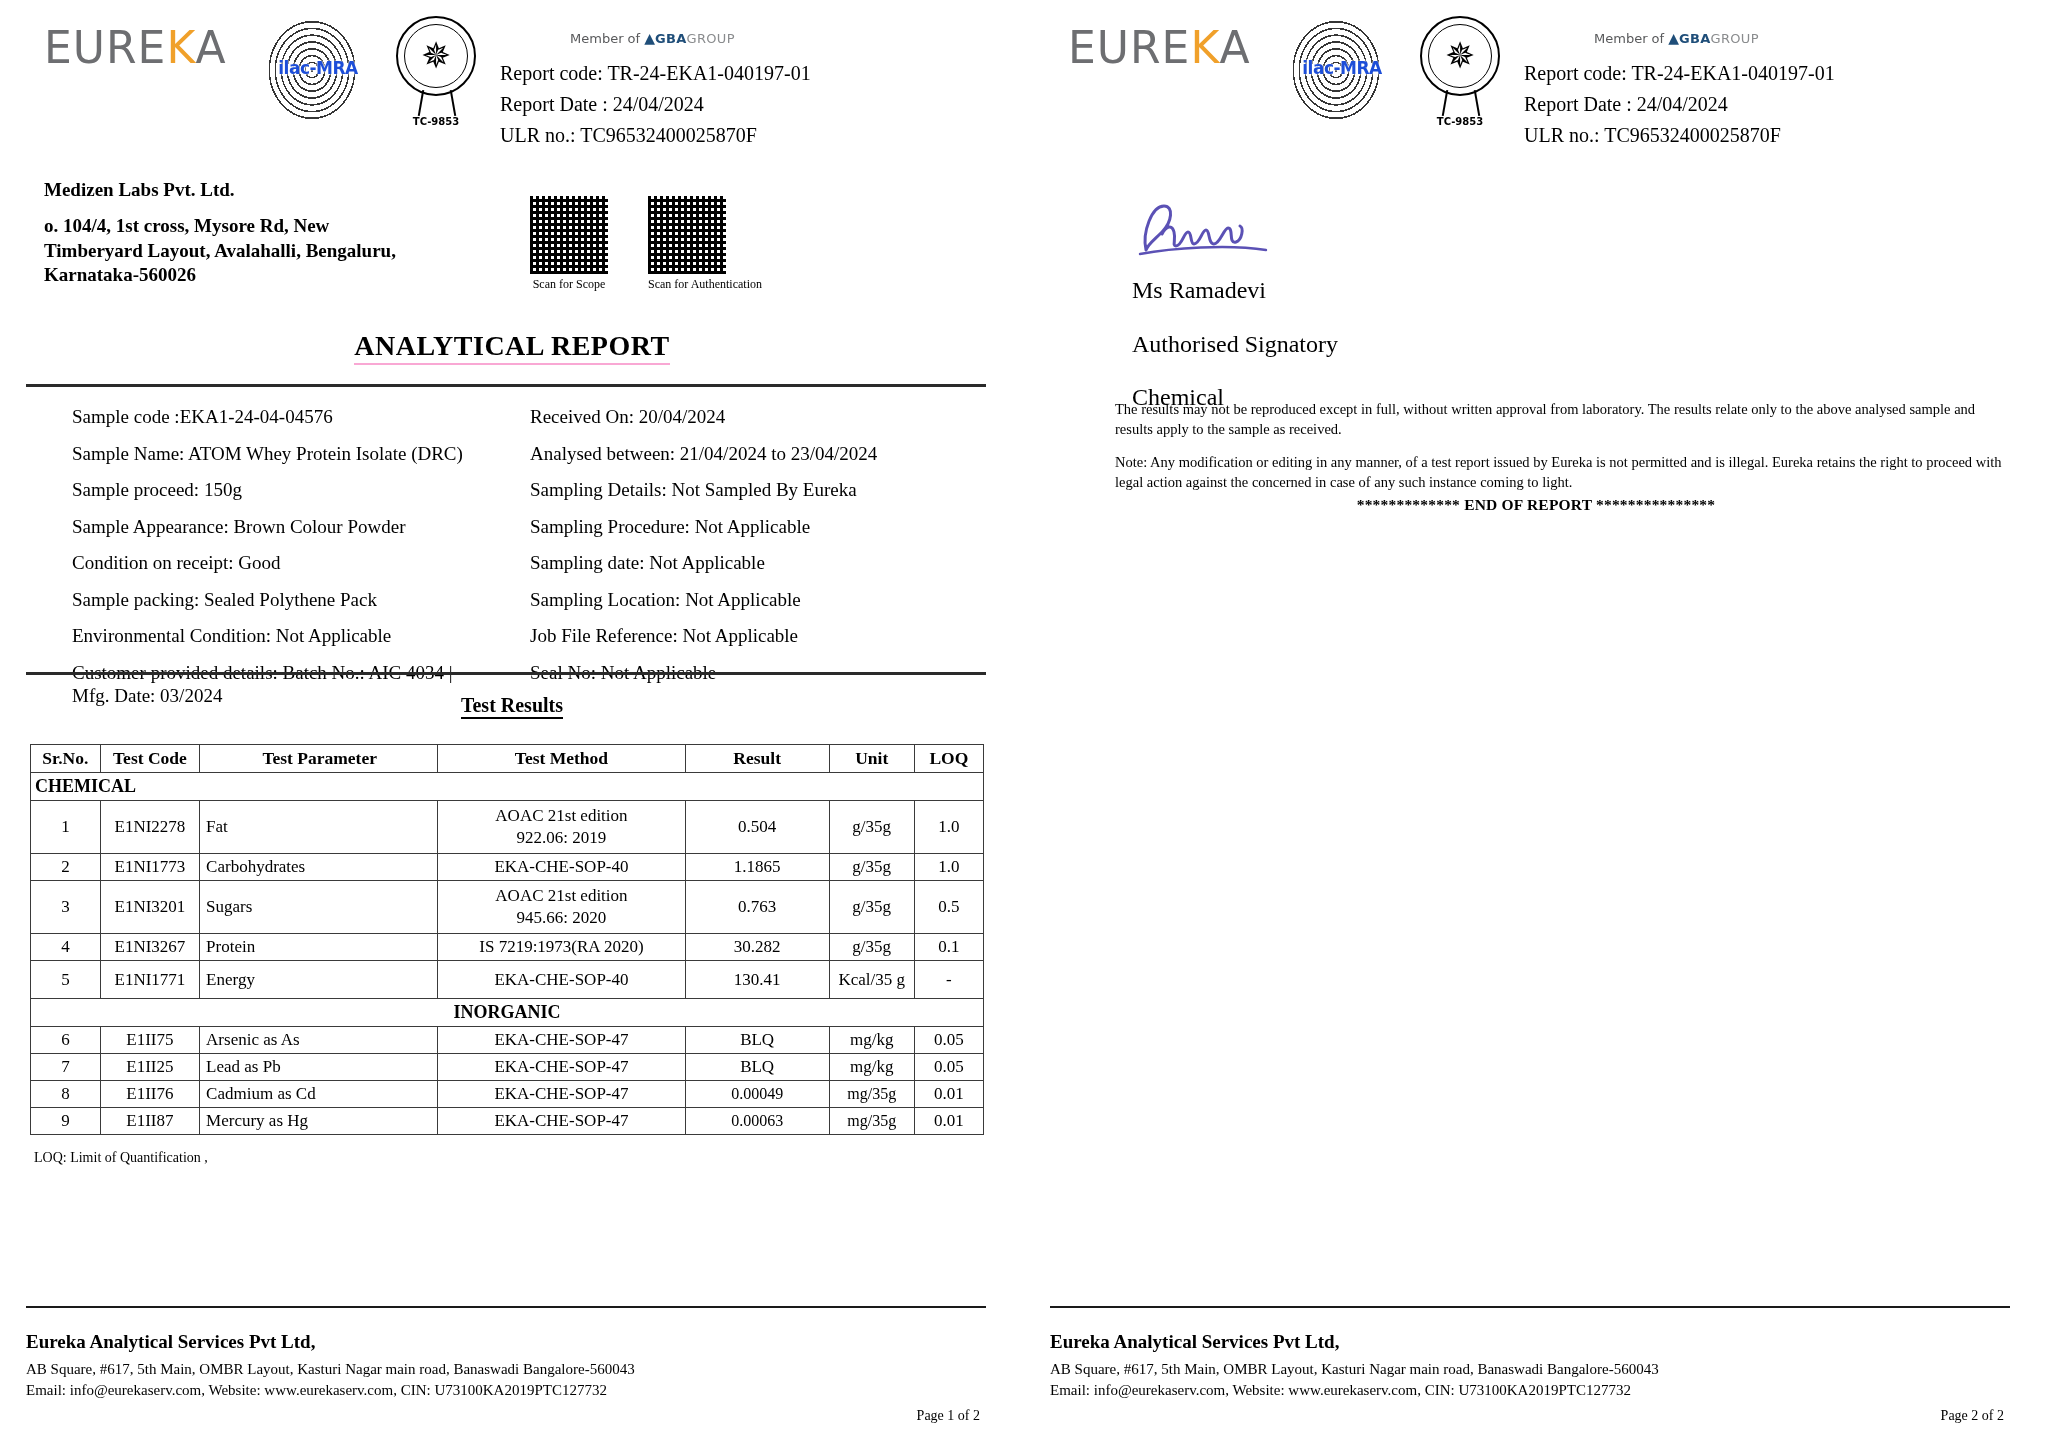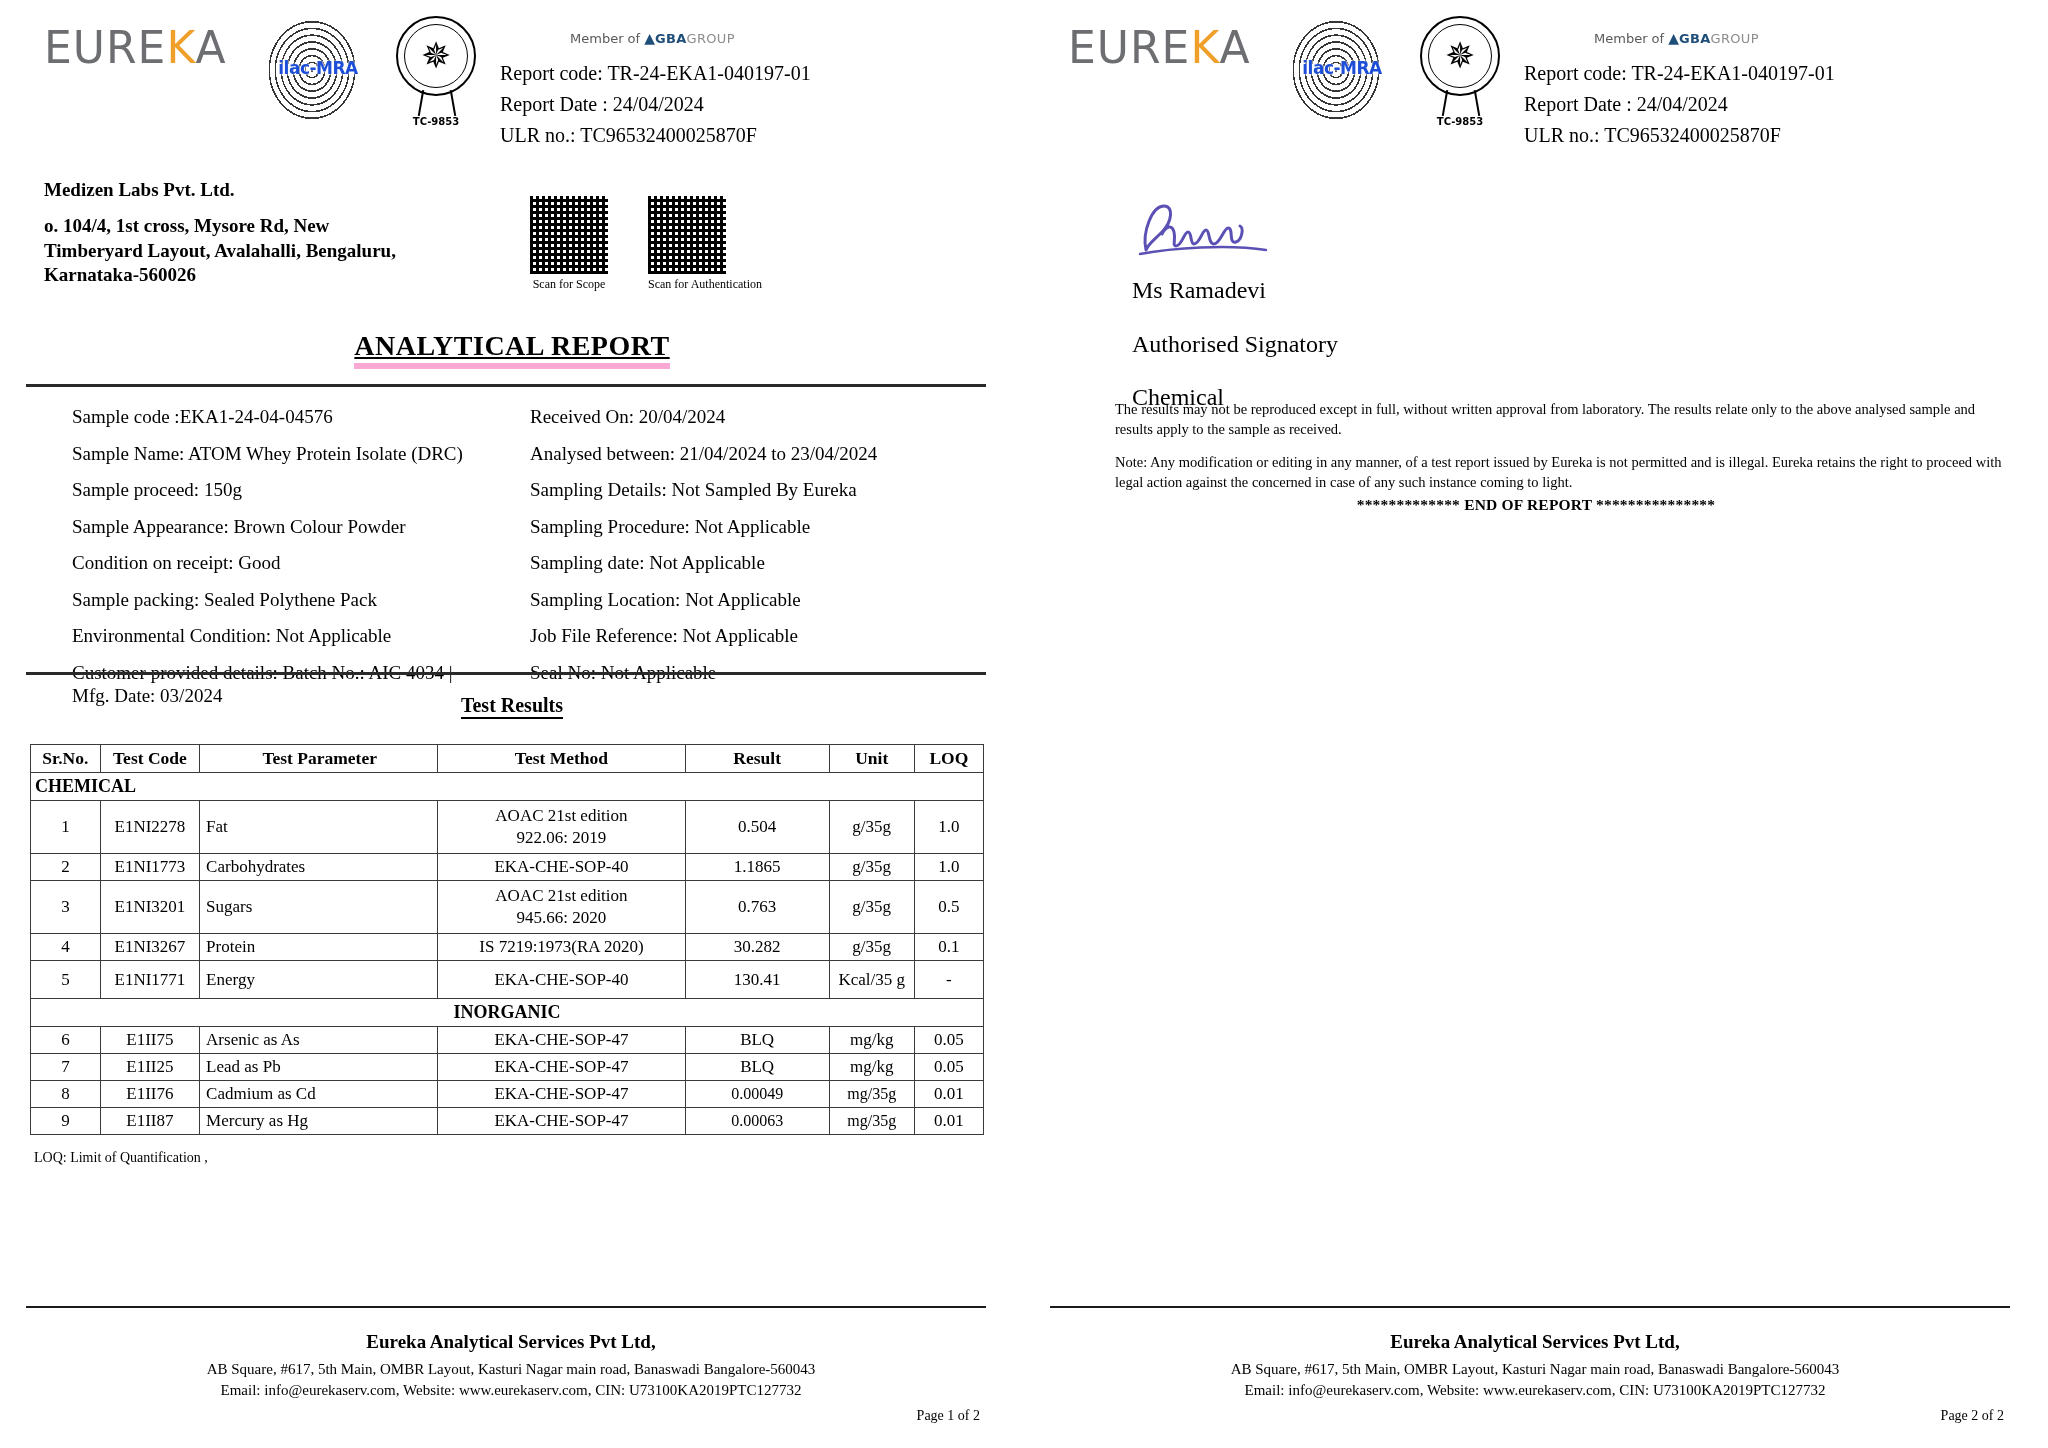--- a/index.html
+++ b/index.html
@@ -198,23 +198,22 @@
   .rpt-title {
     position: absolute;
     left: 0; right: 0;
     top: 330px;
     text-align: center;
     font-size: 28px;
     font-weight: 700;
     letter-spacing: .5px;
   }
   .rpt-title span {
-    border-bottom: 6px solid #f9a8d4;
+    border-bottom: 2px solid #f9a8d4;
     padding-bottom: 2px;
-    text-decoration: underline;
   }
 
   .rule {
     position: absolute;
     left: 26px;
     right: 38px;
     height: 0;
     border-top: 3px solid #2a2a2a;
   }
 
@@ -319,21 +318,21 @@
     font-weight: 700;
     letter-spacing: .2px;
   }
 
   
   .footer {
     position: absolute;
     left: 26px;
     right: 28px;
     bottom: 46px;
-    text-align: center;
+    text-align: left;
     font-size: 15px;
     line-height: 1.45;
   }
   .footer .f1 { font-weight: 700; font-size: 19px; margin-bottom: 3px; }
   .footer-rule {
     position: absolute;
     left: 26px;
     right: 38px;
     bottom: 140px;
     border-top: 2px solid #1a1a1a;

